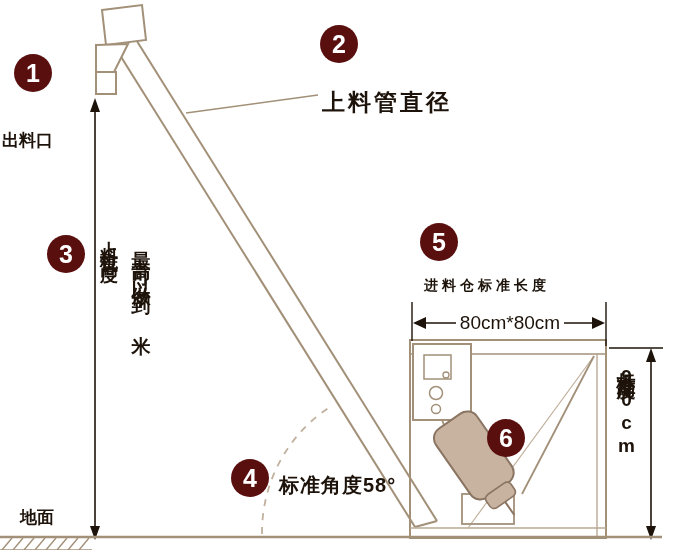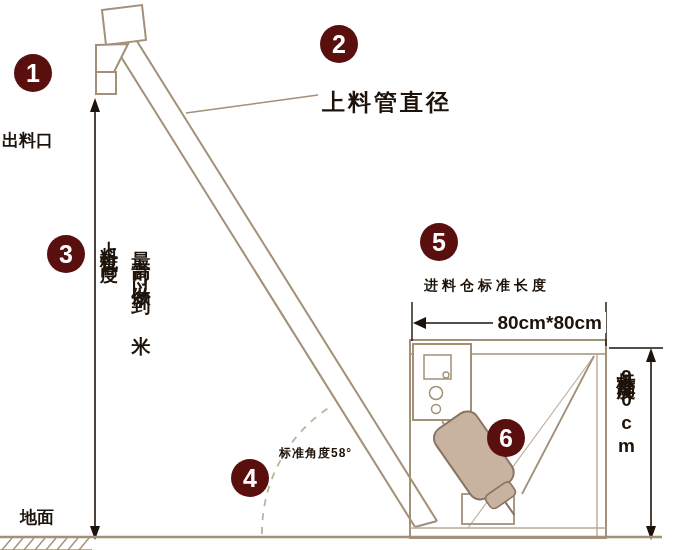--- a/index.html
+++ b/index.html
@@ -8,21 +8,21 @@
     font-family:"Liberation Sans","DejaVu Sans",sans-serif;color:#1d130a;
   }
   .stage svg{position:absolute;left:0;top:0;}
   .badge{
     position:absolute;width:38px;height:38px;border-radius:50%;
     background:#5a0f0f;color:#ffffff;display:flex;align-items:center;justify-content:center;
     font-size:25px;font-weight:bold;z-index:5;
   }
   .lbl{position:absolute;font-weight:bold;white-space:nowrap;z-index:4;}
   .vtext{writing-mode:vertical-rl;text-orientation:upright;white-space:normal;}
-  .dimcap{position:absolute;z-index:4;text-align:right;font-weight:bold;}
+  .dimcap{position:absolute;z-index:4;text-align:center;font-weight:normal;}
   .dimcap span{background:#ffffff;padding:0 4px;}
 </style>
 </head>
 <body>
 
 <div class="stage">
 
   <svg width="674" height="550" viewBox="0 0 674 550">
 
     <g stroke="#a29078" stroke-width="2" fill="none">
@@ -114,21 +114,21 @@
 
   <div class="lbl" style="left:2px;top:92px;font-size:17px;margin-top:37px;">出料口</div>
 
   <div class="lbl" style="left:322px;top:87px;font-size:23px;letter-spacing:3px;">上料管直径</div>
 
 
   <div class="lbl vtext" style="left:97px;top:226px;font-size:18px;letter-spacing:6px;">上料机高度</div>
 
   <div class="lbl vtext" style="left:128px;top:236px;font-size:19px;letter-spacing:9px;">最高可以做到7米</div>
 
-  <div class="lbl" style="left:279px;top:445px;font-size:12px;letter-spacing:1px;">标准角度58°</div>
+  <div class="lbl" style="left:279px;top:472px;font-size:20px;letter-spacing:1px;">标准角度58°</div>
 
   <div class="lbl" style="left:424px;top:277px;font-size:14px;letter-spacing:4px;">进料仓标准长度</div>
 
   <div class="dimcap" style="left:414px;top:312px;width:192px;font-size:19px;">
     <span>80cm*80cm</span>
   </div>
 
   <div class="lbl vtext" style="left:607px;top:358px;width:32px;font-size:19px;letter-spacing:2px;">标准高度90cm</div>
 
   <div class="lbl" style="left:20px;top:506px;font-size:17px;">地面</div>

